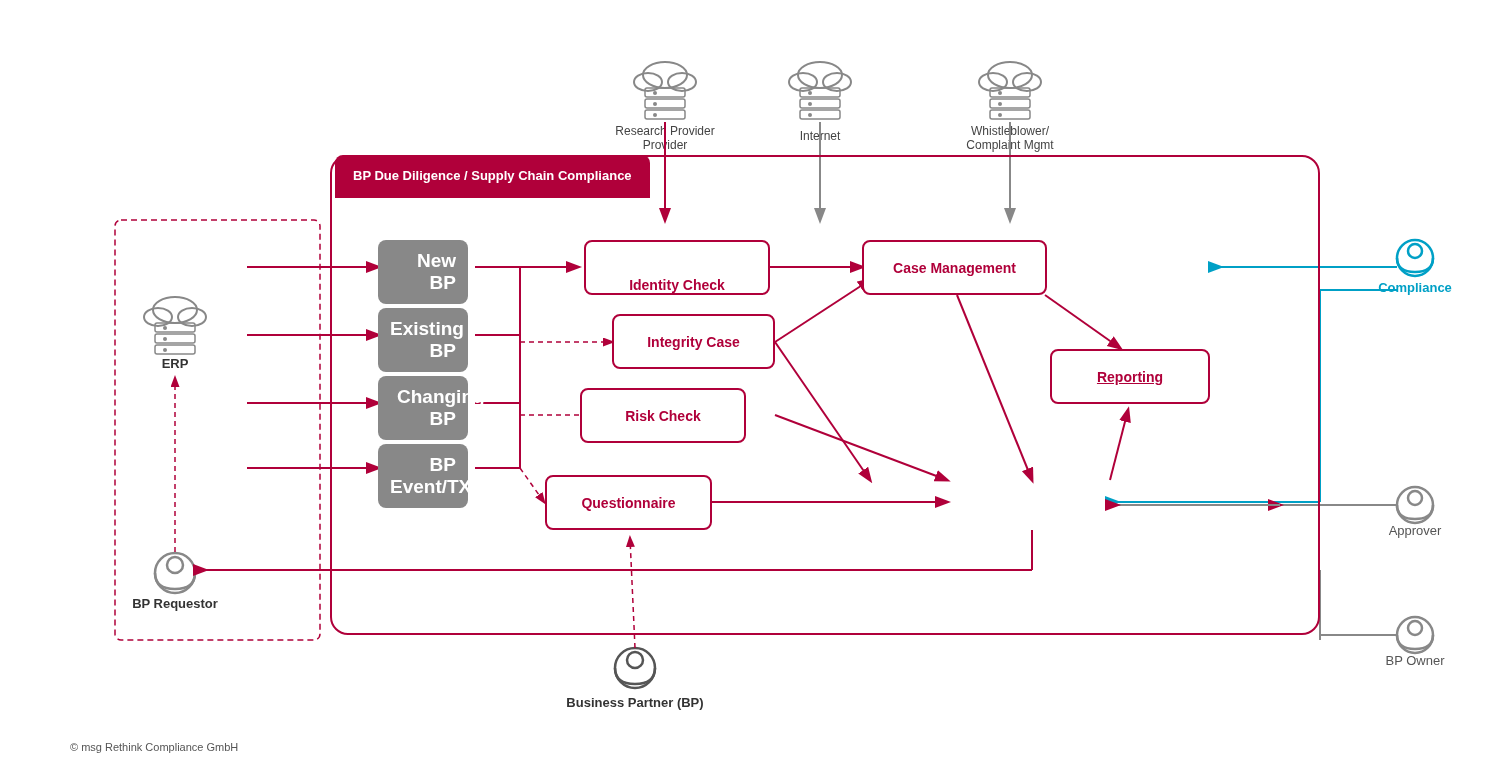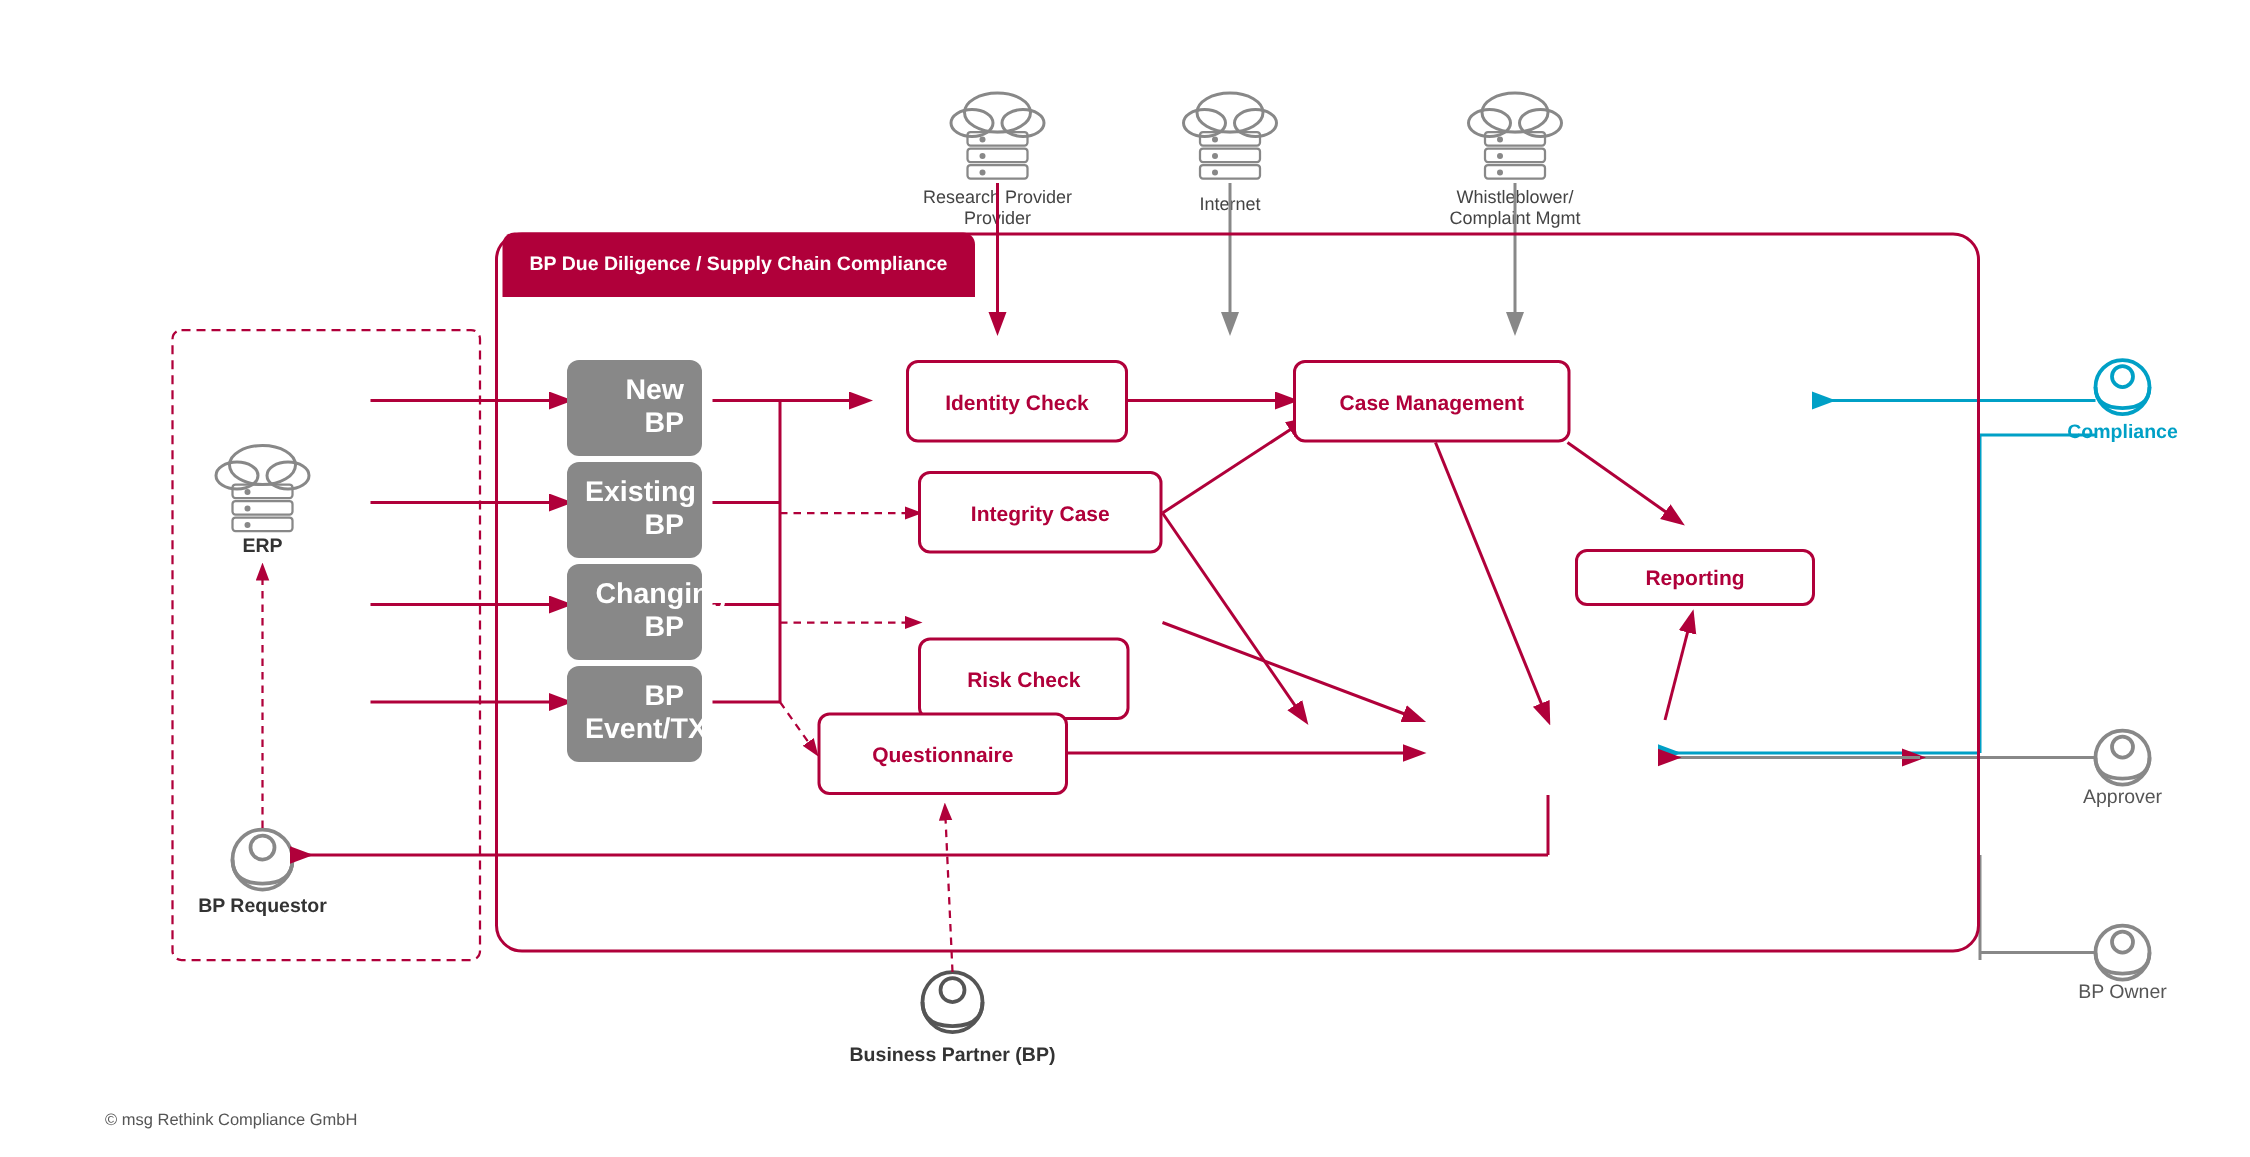--- a/index.html
+++ b/index.html
@@ -299,40 +299,40 @@
   <div class="bp-box" style="left:378px; top:308px;">
     <span>Existing<br>BP</span>
   </div>
   <div class="bp-box" style="left:378px; top:376px;padding-left:19px;">
     <span>Changing<br>BP</span>
   </div>
   <div class="bp-box" style="left:378px; top:444px;">
     <span>BP<br>Event/TX</span>
   </div>
 
-  <div class="proc-box" style="left:604px; top:240px; width:148px; height:55px;">
+  <div class="proc-box" style="left:584px; top:240px; width:186px; height:55px;align-items:flex-end;">
     <span>Identity Check</span>
   </div>
 
   <div class="proc-box" style="left:612px; top:314px; width:163px; height:55px;">
     <span>Integrity Case</span>
   </div>
 
-  <div class="proc-box" style="left:612px; top:388px; width:141px; height:55px;margin-top:37px;">
+  <div class="proc-box" style="left:580px; top:388px; width:166px; height:55px;">
     <span>Risk Check</span>
   </div>
 
   <div class="proc-box" style="left:545px; top:475px; width:167px; height:55px;">
     <span>Questionnaire</span>
   </div>
 
   <div class="proc-box" style="left:862px; top:240px; width:185px; height:55px;">
     <span>Case Management</span>
   </div>
 
-  <div class="proc-box" style="left:1050px; top:366px; width:160px; height:38px;">
+  <div class="proc-box" style="left:1050px; top:349px; width:160px; height:55px;text-decoration:underline;">
     <span>Reporting</span>
   </div>
 
 
   <div class="copyright">© msg Rethink Compliance GmbH</div>
 
 </div>
 
 </body></html>

